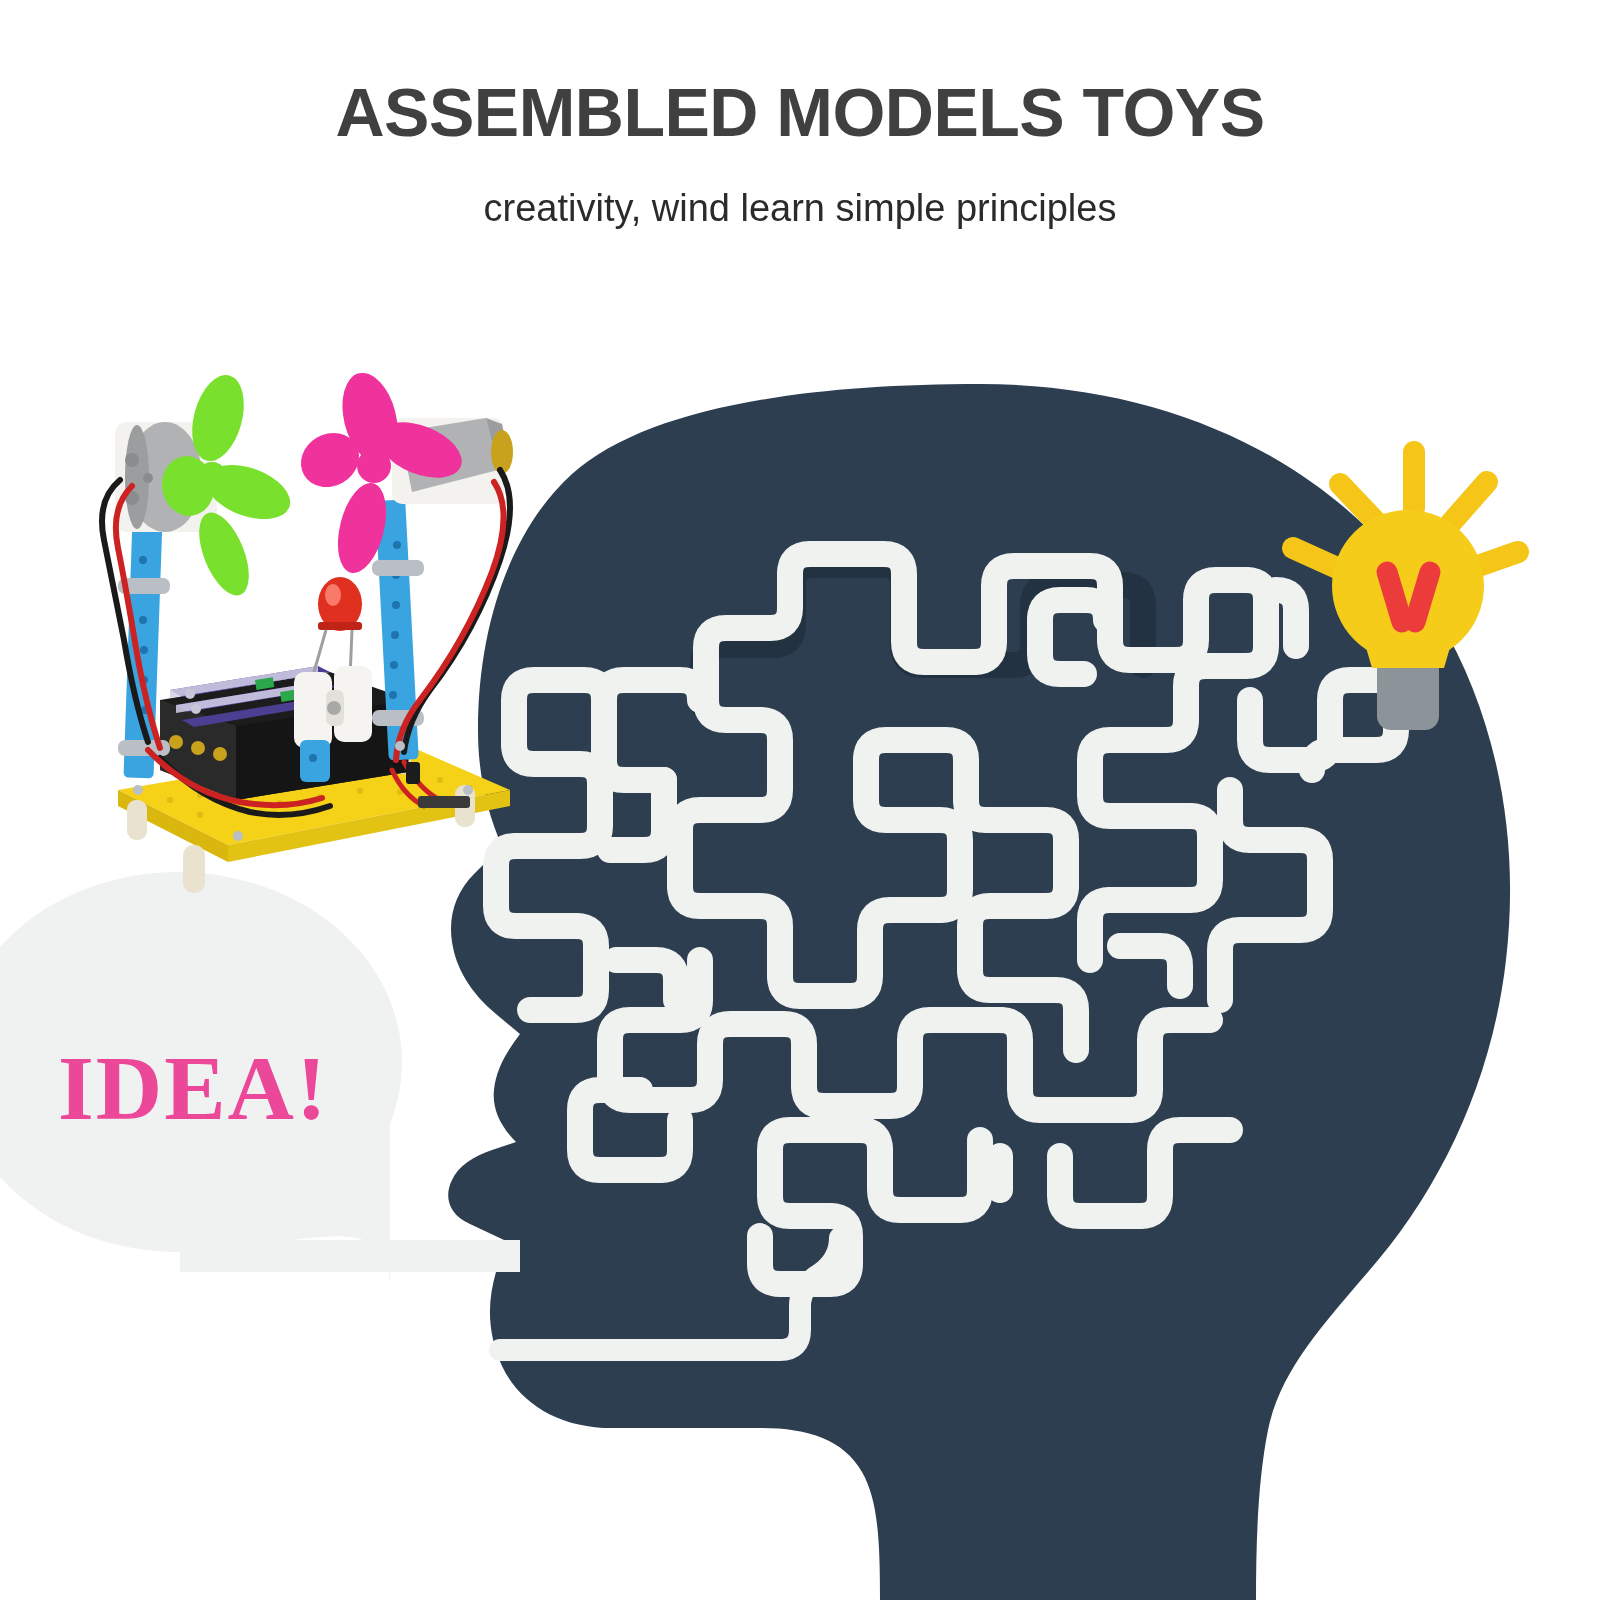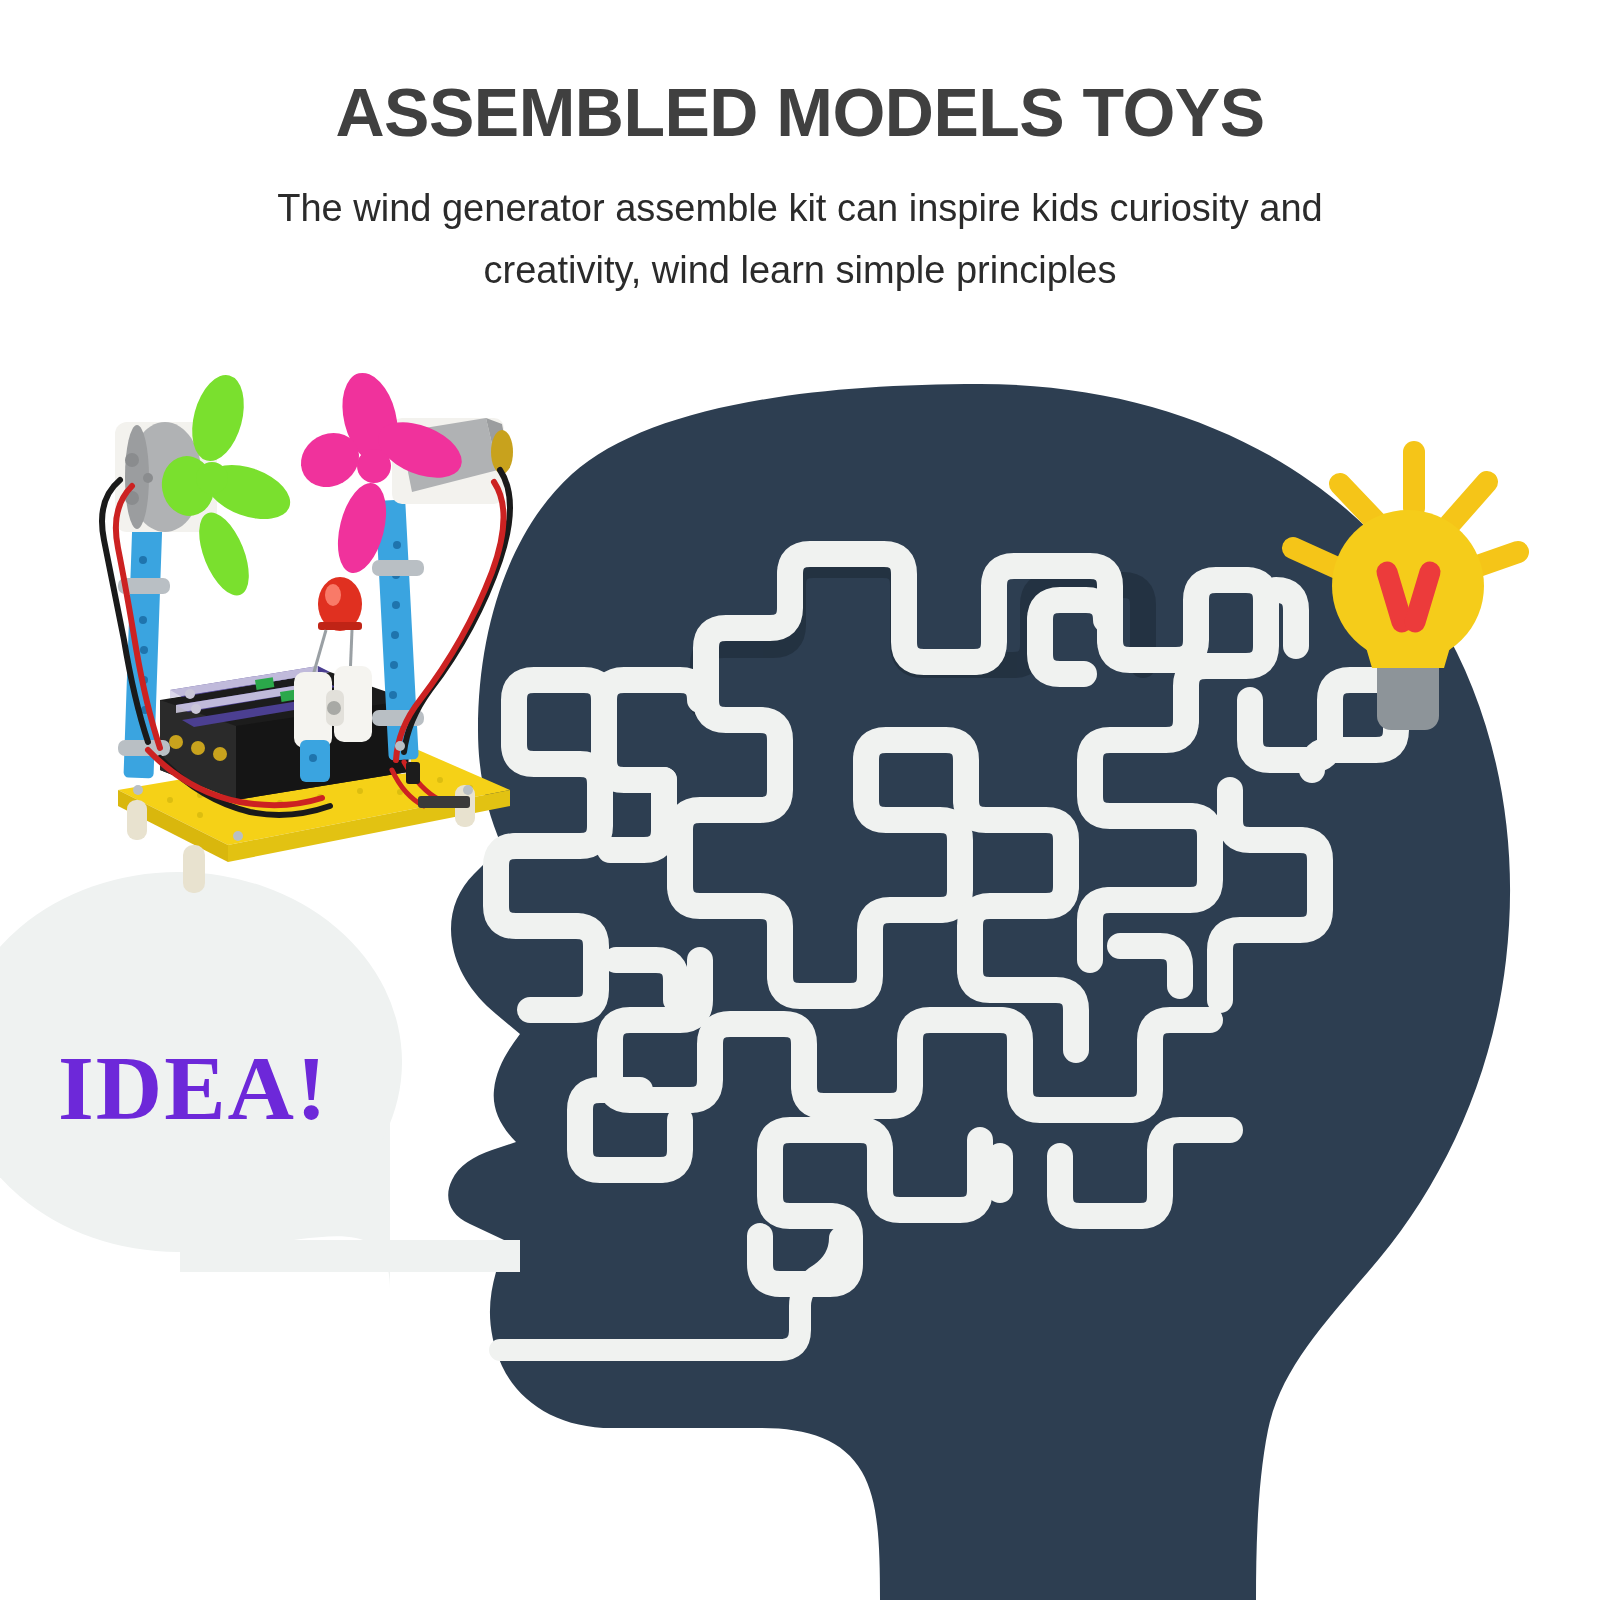--- a/index.html
+++ b/index.html
@@ -64,35 +64,34 @@
   #bubble-layer{ z-index: 30; }
   #toy-layer   { z-index: 40; }
 
   #bubble-text {
     position: absolute;
     left: 58px;
     top: 1035px;
     font-family: "Liberation Serif", serif;
     font-size: 92px;
     font-weight: bold;
-    color: #6d28d9;
+    color: #ec4899;
     letter-spacing: 2px;
     z-index: 31;
     white-space: nowrap;
   }
 </style>
 </head>
 <body>
 
 <div id="page">
 
   <div id="header">
     <div id="title">ASSEMBLED MODELS TOYS</div>
     <div id="subtitle">
-      <div>The wind generator assemble kit can inspire kids curiosity and</div>
       <div>creativity, wind learn simple principles</div>
     </div>
   </div>
 
   <div class="layer" id="head-layer">
     <svg width="1600" height="1600" viewBox="0 0 1600 1600" xmlns="http://www.w3.org/2000/svg">
 
       <path fill="#2d3e51" d="M 980 384
                C 1180 384 1350 470 1438 618
                C 1498 718 1520 840 1506 960

